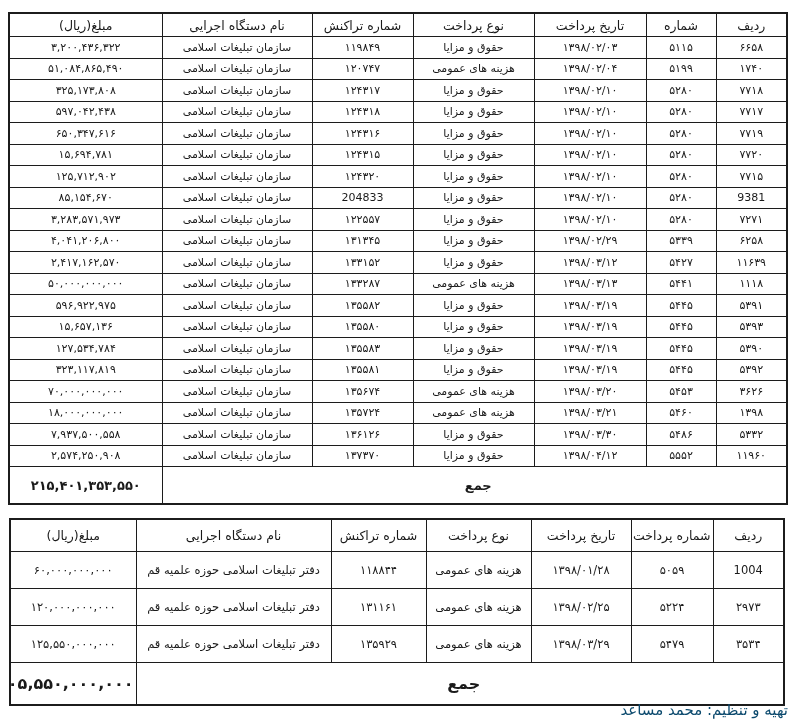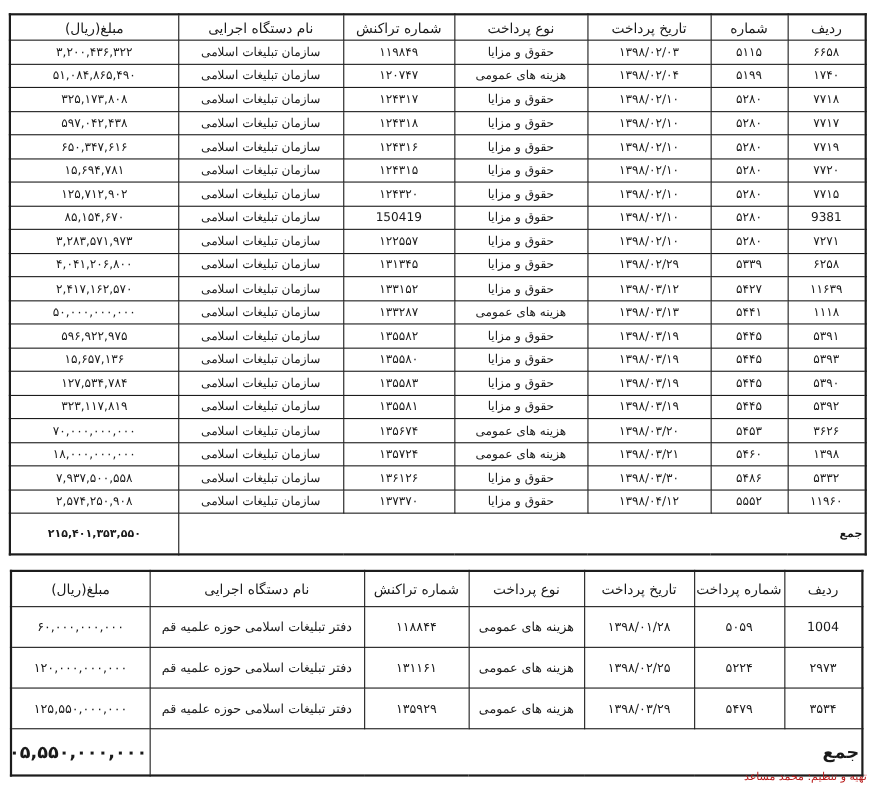--- a/index.html
+++ b/index.html
@@ -25,33 +25,33 @@
     vertical-align:middle;
     white-space:nowrap;
     overflow:hidden;
     padding:0 2px;
   }
   th{font-weight:normal;}
   
   .t1{top:12px;left:8px;width:778px;}
   .t1 th{height:22px;font-size:12.5px;}
   .t1 td{height:20.5px;font-size:11px;}
-  .t1 tfoot td{height:36px;font-size:10px;font-weight:bold;margin-left:44px;}
+  .t1 tfoot td{height:36px;font-size:13px;font-weight:bold;margin-left:44px;}
   
   .t2{top:518px;left:9px;width:774px;}
   .t2 th{height:31px;font-size:12.5px;}
   .t2 td{height:36px;font-size:11.5px;}
   .t2 tfoot td{height:41px;font-size:16px;font-weight:bold;}
-  .total-label{text-align:right;padding-left:10px;}
+  .total-label{text-align:center;padding-left:10px;}
   .footer-credit{
     position:absolute;
     top:701px;
     right:12px;
-    font-size:10px;
-    color:#b91c1c;
+    font-size:15px;
+    color:#0c4a6e;
     direction:rtl;
   }
 </style>
 </head>
 <body>
 
 <div class="page">
 
   <table class="t1">
     <colgroup>
@@ -136,21 +136,21 @@
           <td>حقوق و مزایا</td>
           <td>۱۲۴۳۲۰</td>
           <td>سازمان تبلیغات اسلامی</td>
           <td>۱۲۵,۷۱۲,۹۰۲</td>
         </tr>
         <tr>
           <td>9381</td>
           <td>۵۲۸۰</td>
           <td>۱۳۹۸/۰۲/۱۰</td>
           <td>حقوق و مزایا</td>
-          <td>150419</td>
+          <td>204833</td>
           <td>سازمان تبلیغات اسلامی</td>
           <td>۸۵,۱۵۴,۶۷۰</td>
         </tr>
         <tr>
           <td>۷۲۷۱</td>
           <td>۵۲۸۰</td>
           <td>۱۳۹۸/۰۲/۱۰</td>
           <td>حقوق و مزایا</td>
           <td>۱۲۲۵۵۷</td>
           <td>سازمان تبلیغات اسلامی</td>

